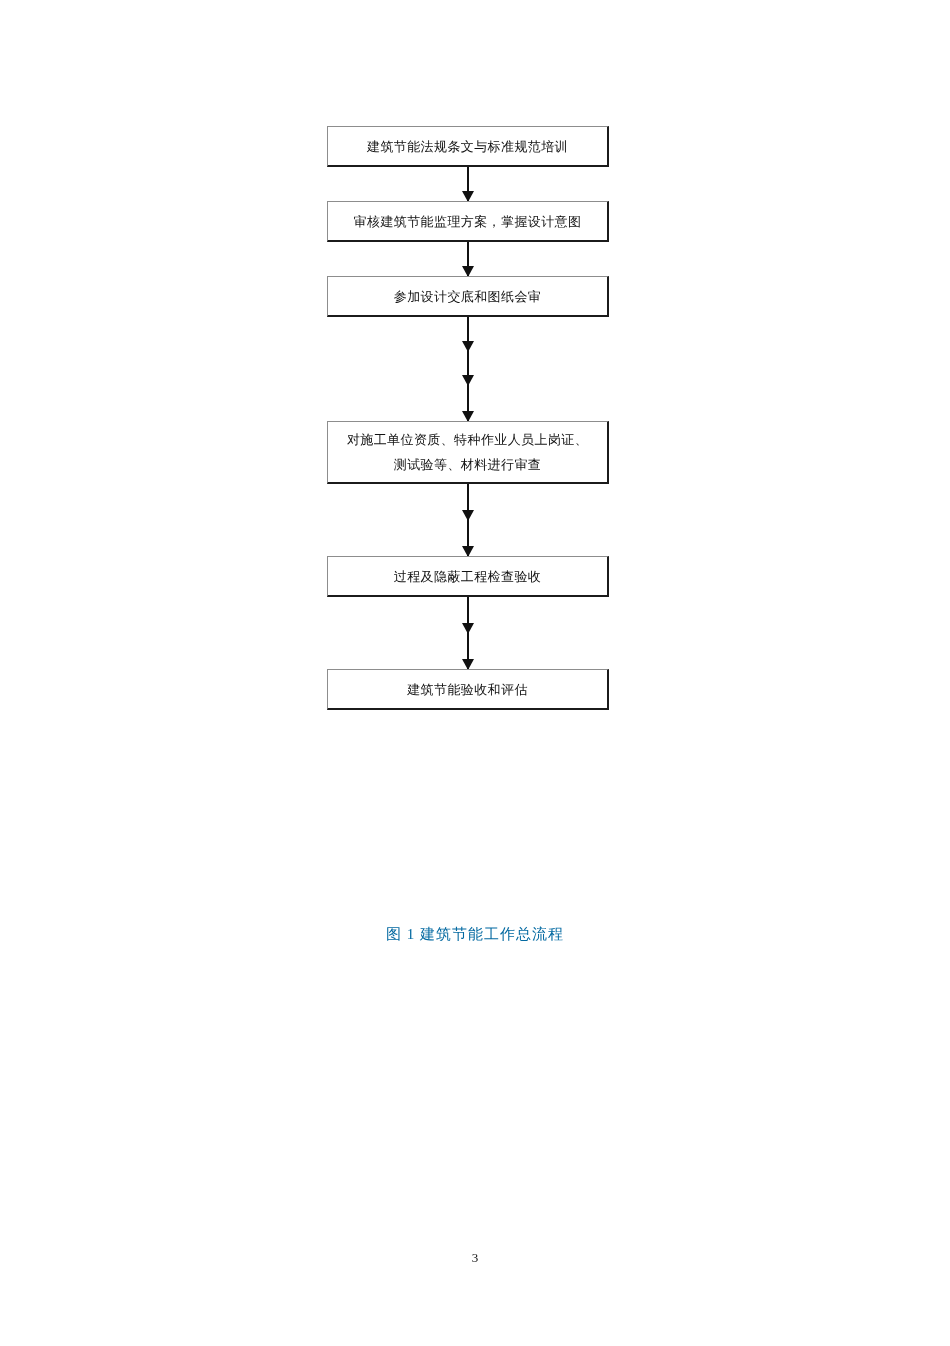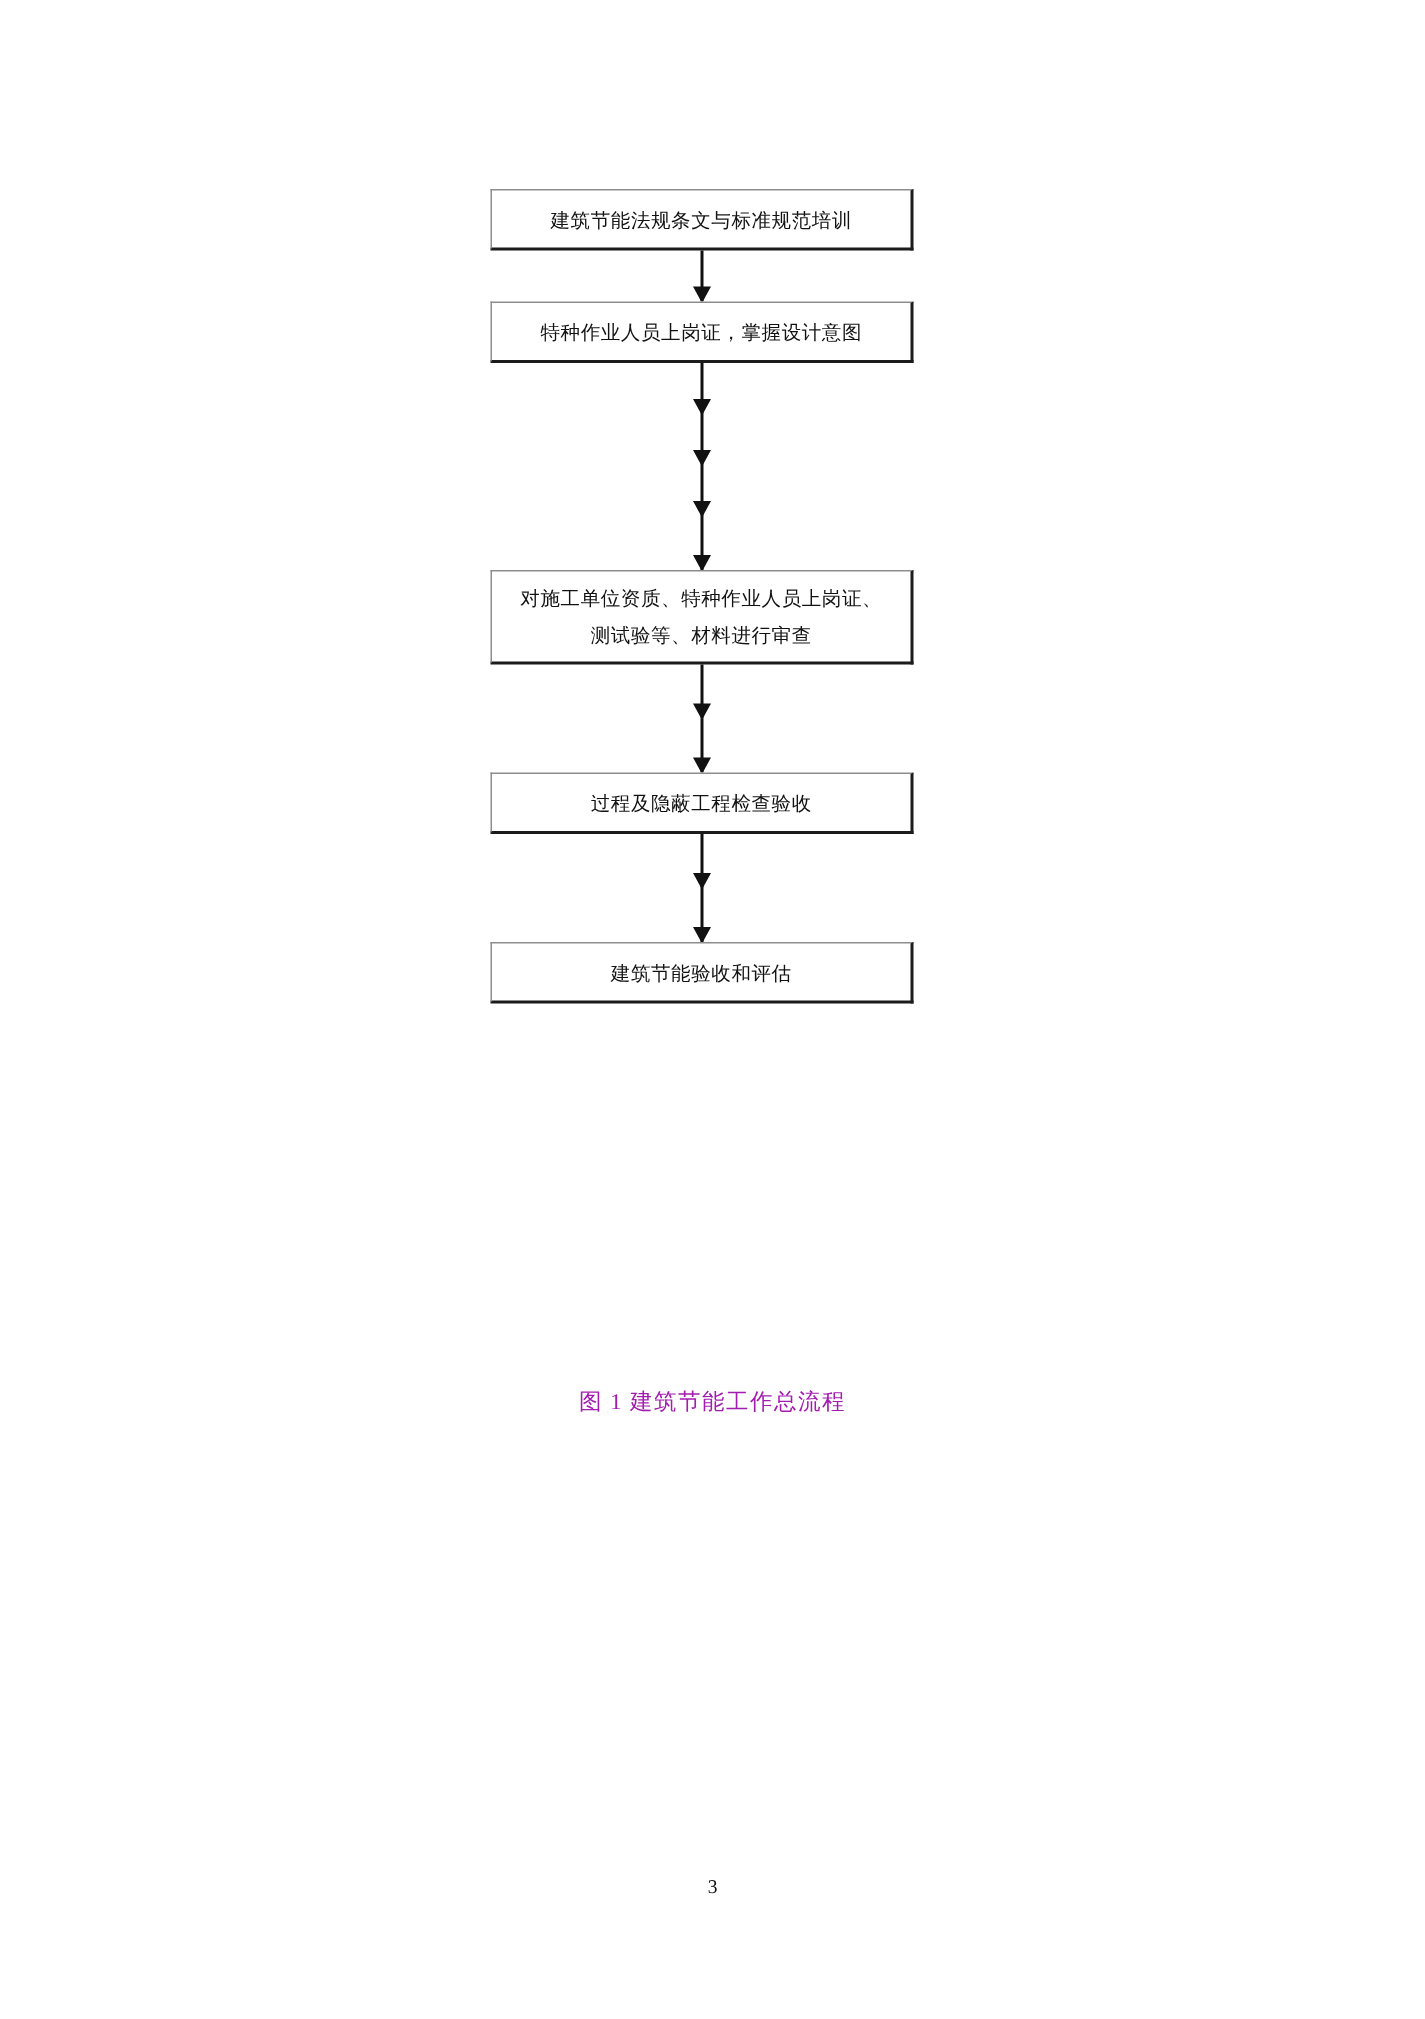--- a/index.html
+++ b/index.html
@@ -88,21 +88,21 @@
   
   #figure-caption {
     position: absolute;
     left: 0;
     right: 0;
     top: 925px;
     text-align: center;
     font-family: "Liberation Serif", "DejaVu Serif", serif;
     font-size: 15px;
     letter-spacing: 1px;
-    color: #a21caf;
+    color: #0369a1;
   }
 
   
   #page-number {
     position: absolute;
     left: 0;
     right: 0;
     top: 1250px;
     text-align: center;
     font-family: "Liberation Serif", "DejaVu Serif", serif;
@@ -119,27 +119,30 @@
 
     <div class="flow-node h1">
       <span class="line">建筑节能法规条文与标准规范培训</span>
     </div>
     <div class="connector">
       <span class="shaft"></span>
       <span class="head"></span>
     </div>
 
     <div class="flow-node h1">
-      <span class="line">特种作业人员上岗证，掌握设计意图</span>
+      <span class="line">审核建筑节能监理方案，掌握设计意图</span>
     </div>
     <div class="connector">
       <span class="shaft"></span>
       <span class="head"></span>
     </div>
 
+    <div class="flow-node h1">
+      <span class="line">参加设计交底和图纸会审</span>
+    </div>
     <div class="connector">
       <span class="shaft"></span>
       <span class="head"></span>
     </div>
 
     <div class="connector">
       <span class="shaft"></span>
       <span class="head"></span>
     </div>
 

